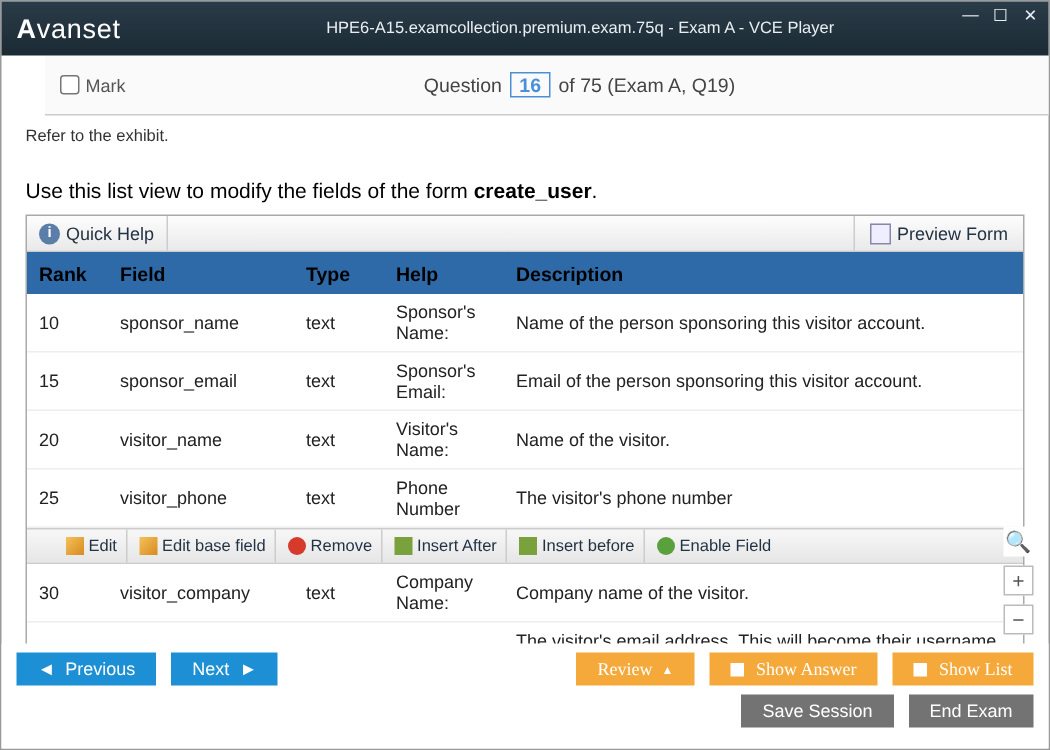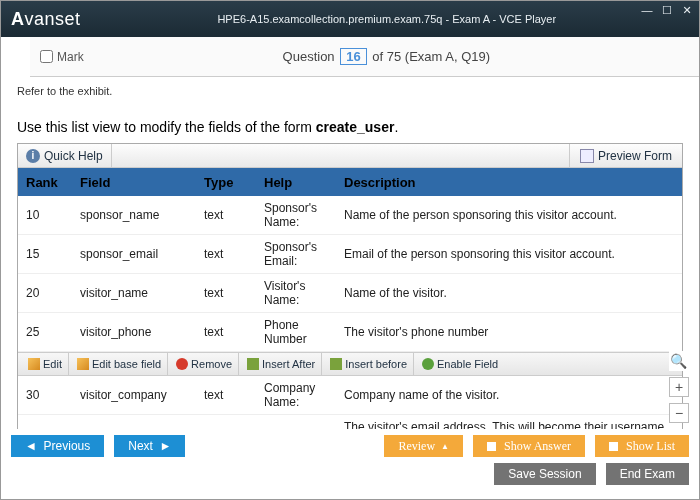--- a/index.html
+++ b/index.html
@@ -24,21 +24,21 @@
 .qhbar .qhl { padding:0 8px; display:flex; align-items:center; gap:4px; color:#234; border-right:1px solid #ccc; height:100%;}
 .qhbar .spacer { flex:1;}
 .qhbar .pvf { padding:0 10px; display:flex; align-items:center; gap:4px; border-left:1px solid #ccc; height:100%; color:#234;}
 .qhicon { width:14px; height:14px; border-radius:50%; background:#5b7ea8; color:#fff; display:flex;align-items:center;justify-content:center; font-size:10px; font-weight:bold;}
 .pvicon { width:14px; height:14px; background:#eef; border:1px solid #88a; }
 .thead { background:#2f6aa8; color:#000000; display:flex; font-weight:bold; font-size:13px; height:28px; align-items:center;}
 .col-rank{width:62px;padding-left:8px;} .col-field{width:124px;} .col-type{width:60px;} .col-label{width:80px;} .col-desc{flex:1; padding-right:6px;}
 .trow { display:flex; font-size:12px; color:#222; border-bottom:1px solid #eee; padding:5px 0; align-items:center;}
 .trow .col-rank{padding-left:8px;}
 .bold { font-weight:normal;}
-.actionbar { display:flex; align-items:center; background:linear-gradient(#f7f7f7,#e6e6e6); border-top:1px solid #ccc; border-bottom:1px solid #ccc; height:24px; font-size:11px; gap:2px; padding:0 4px;}
+.actionbar { display:flex; align-items:center; background:linear-gradient(#f7f7f7,#e6e6e6); border-top:1px solid #ccc; border-bottom:1px solid #ccc; height:24px; font-size:11px; gap:2px; padding:0 20px;}
 .actionbar .ab { display:flex; align-items:center; gap:3px; padding:0 6px; border-right:1px solid #ccc; height:100%; color:#234;}
 .actionbar .ab:last-child{border-right:none;}
 .abicon { width:12px; height:12px; display:inline-block;}
 .abicon.pencil{background:linear-gradient(135deg,#f6c15a,#d68a1f);}
 .abicon.redx{background:#d63a2b;border-radius:50%;}
 .abicon.ins{background:#7aa23c;}
 .abicon.ok{background:#5aa03c;border-radius:50%;}
 .zoom { position:absolute; right:10px; bottom:6px; display:flex; flex-direction:column; gap:6px; }
 .zoom div { width:20px; height:20px; border:1px solid #bbb; display:flex; align-items:center; justify-content:center; font-size:14px; color:#555; background:#fff;}
 .zoom .mag { border:none;}

